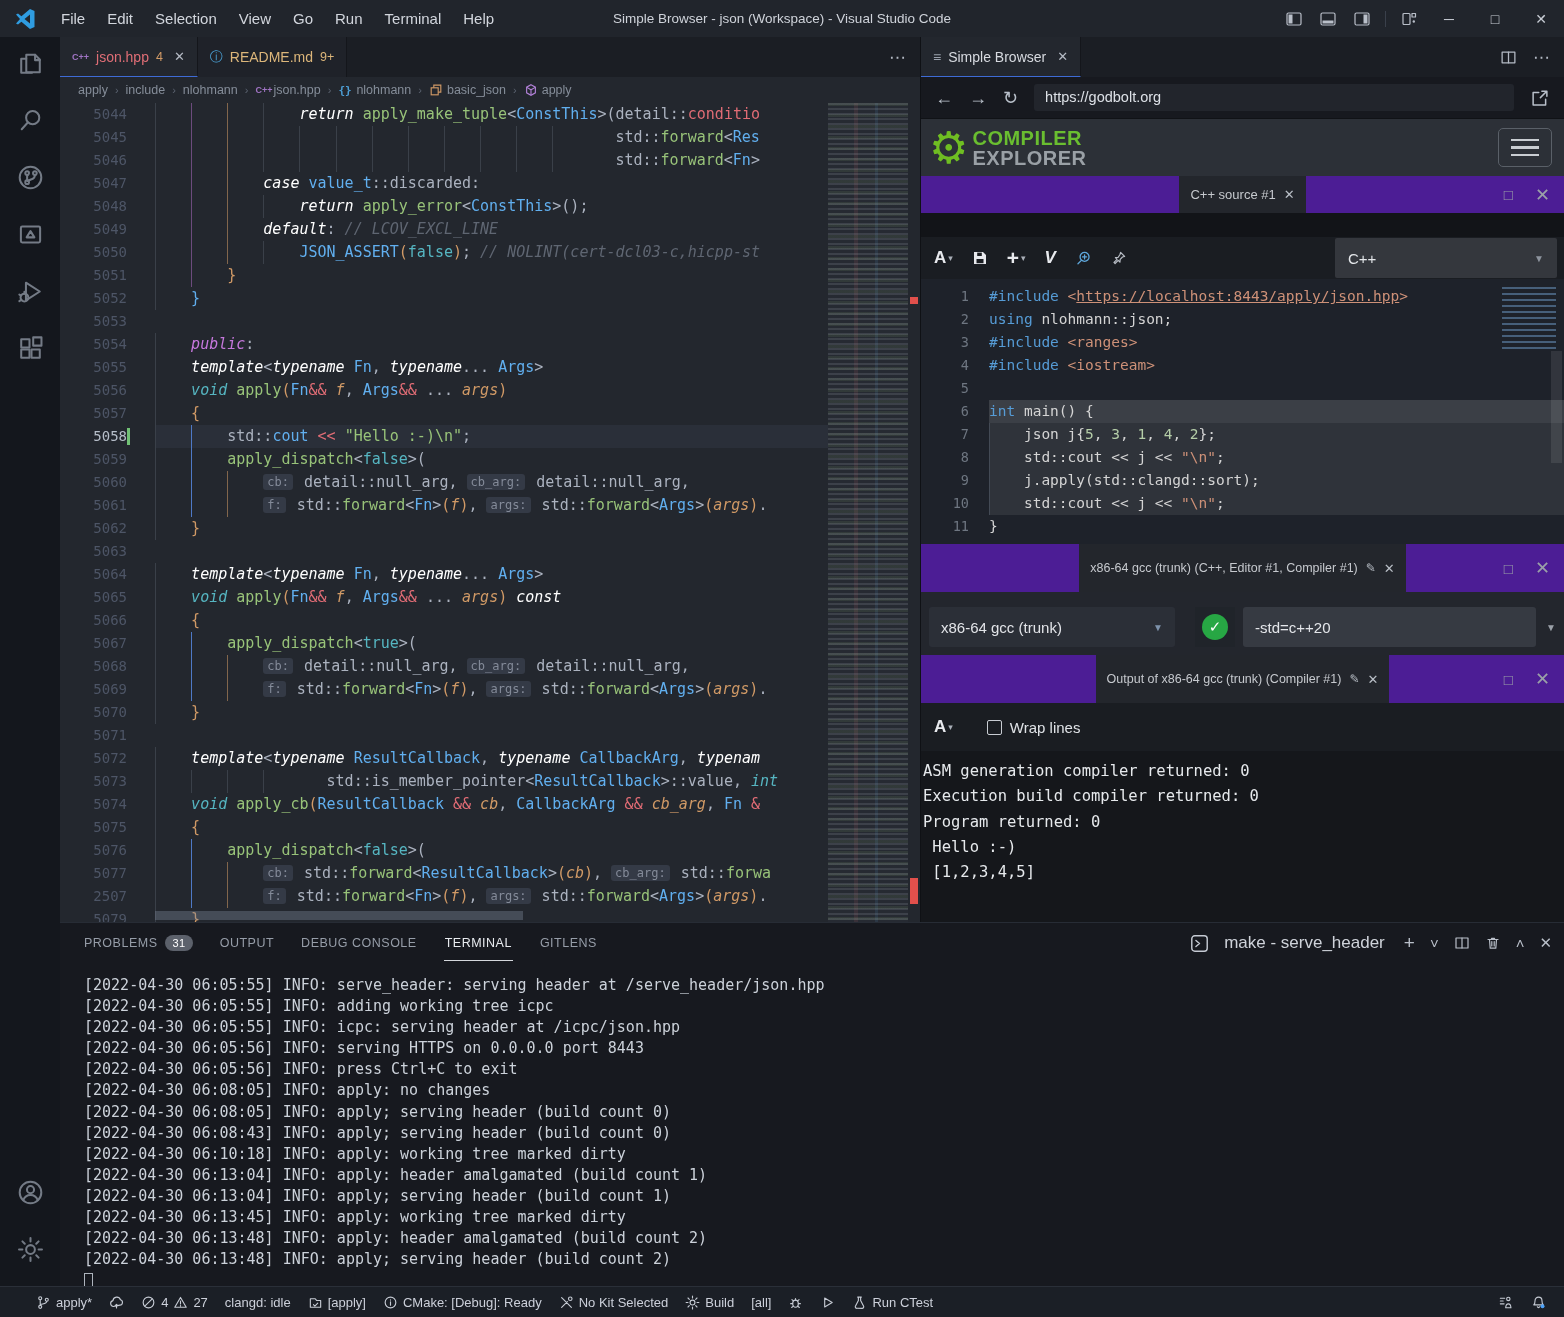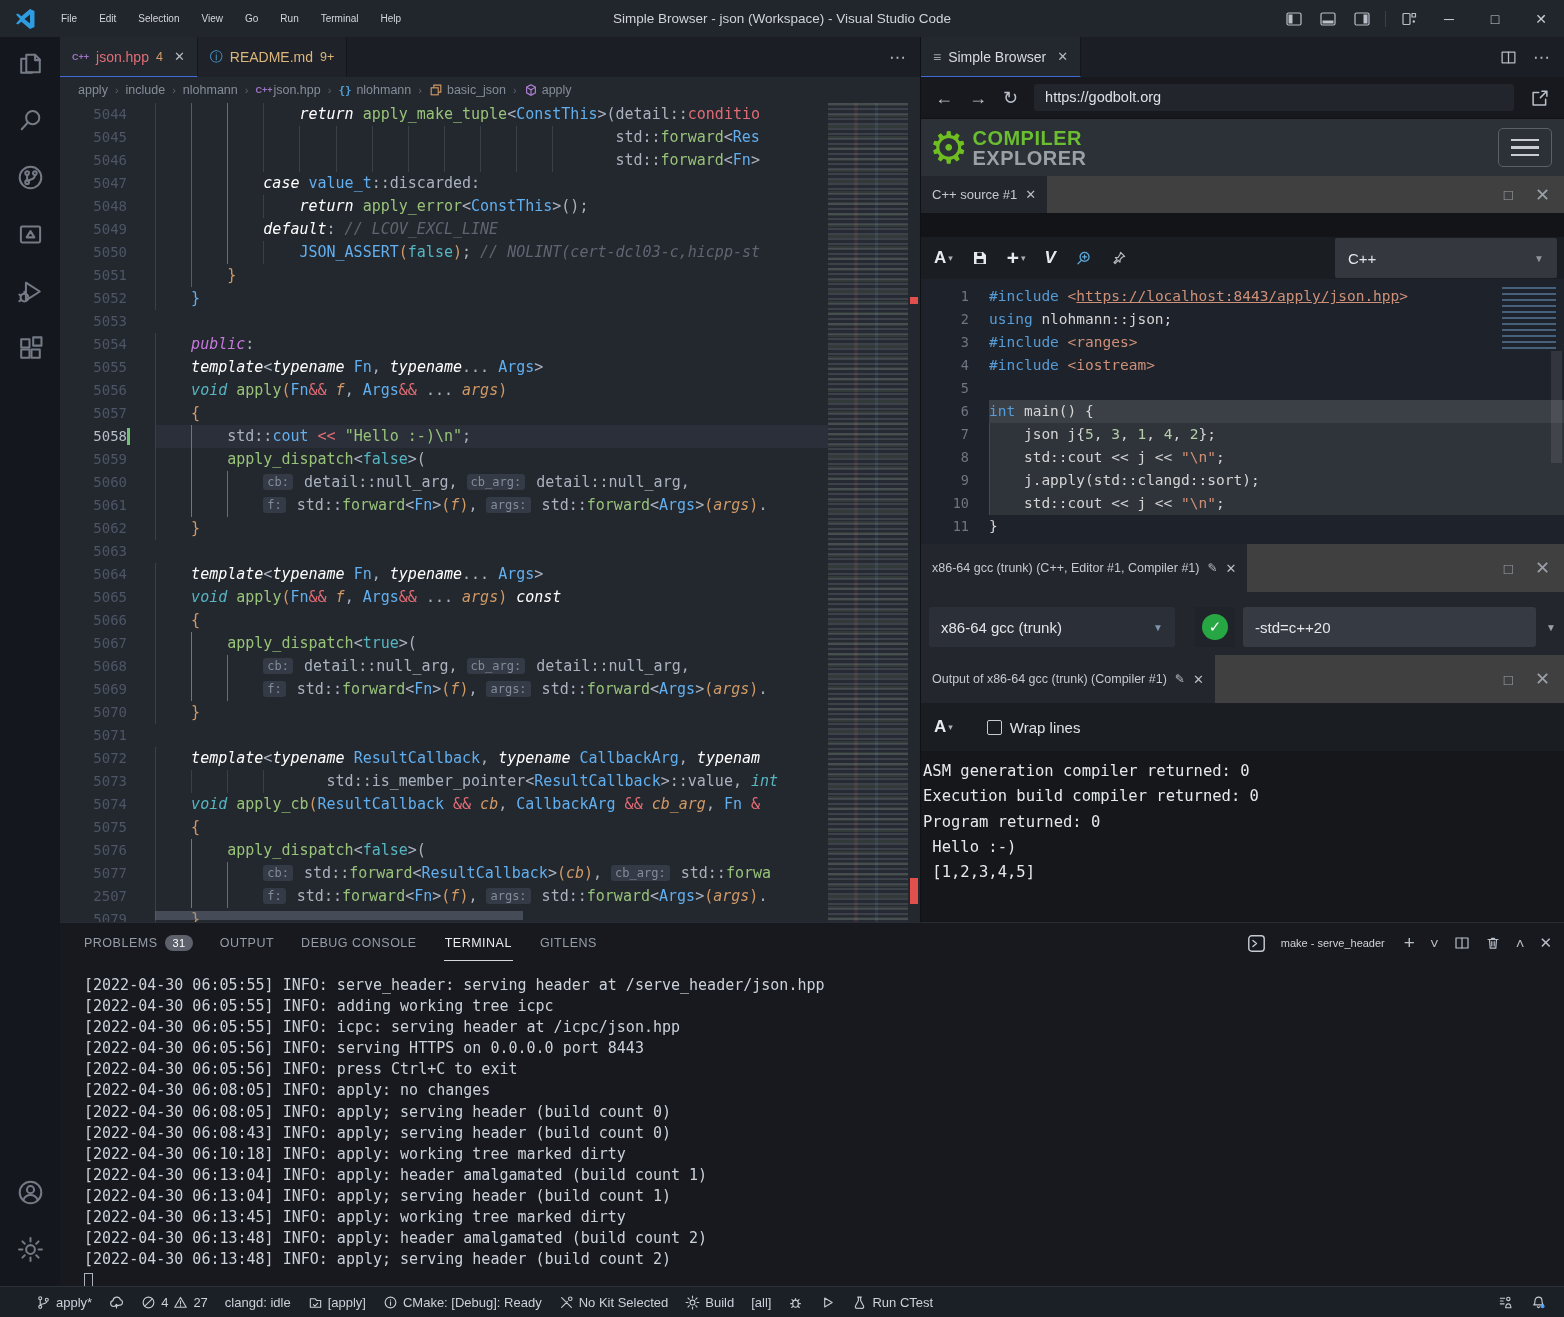--- a/index.html
+++ b/index.html
@@ -5,21 +5,21 @@
   html,body{margin:0;padding:0;background:#0d0f13;}
   *{box-sizing:border-box;}
   #app{position:relative;width:1564px;height:1317px;overflow:hidden;
        font-family:"Liberation Sans",sans-serif;color:#abb2bf;background:#16191f;}
 
   
   .titlebar{position:absolute;left:0;top:0;width:1564px;height:37px;background:#21252c;
             display:flex;align-items:center;z-index:30;}
   .vsc-logo{width:24px;height:24px;margin:0 14px 0 13px;display:inline-flex;}
   .menus{display:flex;gap:2px;}
-  .menu-item{padding:4px 10px;font-size:10px;color:#d2d6dd;border-radius:5px;}
+  .menu-item{padding:4px 10px;font-size:15px;color:#d2d6dd;border-radius:5px;}
   .title-text{position:absolute;left:50%;transform:translateX(-50%);font-size:13.5px;color:#cfd3da;white-space:nowrap;}
   .win-ctrls{position:absolute;right:0;top:0;height:37px;display:flex;align-items:center;}
   .lay-ico{width:20px;height:16px;margin:0 7px;color:#b9bfc9;display:inline-flex;}
   .lay-sep{width:1px;height:16px;background:#3a404b;margin:0 6px;}
   .wc{width:46px;height:37px;display:flex;align-items:center;justify-content:center;color:#c8cdd5;font-size:14px;}
 
   
   .activitybar{position:absolute;left:0;top:37px;width:60px;height:1249px;background:#14171d;z-index:20;}
   .ai{width:60px;height:52px;display:flex;align-items:center;justify-content:center;color:#747b86;margin-bottom:5px;}
   .ai svg{width:27px;height:27px;}
@@ -83,21 +83,21 @@
 
   .ce{position:absolute;left:0;top:82px;right:0;bottom:0;background:#121418;}
   .ce-header{position:absolute;left:0;top:0;right:0;height:57px;background:#2c3037;display:flex;align-items:center;}
   .ce-gear{font-size:44px;line-height:1;color:#6fbe22;margin:0 4px 0 8px;}
   .ce-logo-txt div{font-size:20px;font-weight:bold;letter-spacing:.5px;line-height:20px;}
   .ce-logo-1{color:#6abe30}.ce-logo-2{color:#9aa0a6}
   .burger{position:absolute;right:12px;top:9px;width:54px;height:39px;border:1px solid #5a6068;border-radius:5px;
           display:flex;flex-direction:column;justify-content:center;gap:5px;align-items:center;}
   .burger div{width:28px;height:2.5px;background:#c9cdd2;}
 
-  .pane-head{position:absolute;left:0;right:0;height:37px;background:#404040;}
+  .pane-head{position:absolute;left:0;right:0;height:37px;background:#4c1d95;text-align:center;}
   .pane-tab{display:inline-flex;align-items:center;gap:8px;height:100%;background:#23262c;padding:0 11px;
             font-size:13px;color:#c6c9ce;white-space:nowrap;}
   .pane-ics{position:absolute;right:14px;top:0;height:100%;display:flex;align-items:center;gap:22px;color:#9aa0a8;}
   .pt-x{color:#b9bfc7;font-size:13px;}
   .pt-pencil{color:#b9bfc7;font-size:12px;}
 
   .ce-gap{position:absolute;left:0;right:0;height:24px;background:#121418;}
   .ce-toolbar{position:absolute;left:0;right:0;height:42px;background:#1a1d22;display:flex;align-items:center;
               gap:19px;padding-left:13px;}
   .ce-tb-ico{display:inline-flex;align-items:center;color:#e8eaee;}
@@ -144,21 +144,21 @@
   .con-line{font:15.5px/25.3px "DejaVu Sans Mono",monospace;color:#e6e9ec;white-space:pre;}
 
   
   .panel{position:absolute;left:60px;top:922px;width:1504px;height:364px;background:#17191f;border-top:1px solid #272c35;}
   .ptabs{position:absolute;left:0;top:0;right:0;height:40px;display:flex;align-items:center;gap:27px;padding-left:24px;}
   .ptab{font-size:12.5px;letter-spacing:.5px;color:#969da8;display:flex;align-items:center;gap:8px;height:100%;}
   .ptab.active span.pl-lab{color:#e8ebef;border-bottom:1px solid #d4d7dc;padding:10px 1px;}
   .pbadge{background:#5c616b;color:#fff;font-size:11px;border-radius:9px;padding:2px 7px;}
   .pctrl{position:absolute;right:12px;top:0;height:40px;display:flex;align-items:center;gap:15px;color:#b9bfc9;}
   .term-chip{width:19px;height:19px;display:inline-flex;color:#c5cad3;}
-  .pc-lab{font-size:11px;color:#cfd3da;margin-right:4px;}
+  .pc-lab{font-size:17px;color:#cfd3da;margin-right:4px;}
   .pc-ico{font-size:15px;}
   .pc-svg{width:16px;height:16px;display:inline-flex;}
   .logs{position:absolute;left:24px;top:52px;right:10px;bottom:0;overflow:hidden;}
   .log-line{font:15px/21.1px "DejaVu Sans Mono",monospace;color:#ccd2da;white-space:pre;}
   .term-cursor{width:9px;height:17px;border:1px solid #aeb4bd;margin-top:3px;}
 
   
   .statusbar{position:absolute;left:0;bottom:0;width:1564px;height:31px;background:#1b1f26;border-top:1px solid #2a2f38;
              display:flex;align-items:center;padding:0 10px 0 14px;z-index:31;}
   .sb-left{display:flex;align-items:center;gap:17px;margin-left:22px;}

